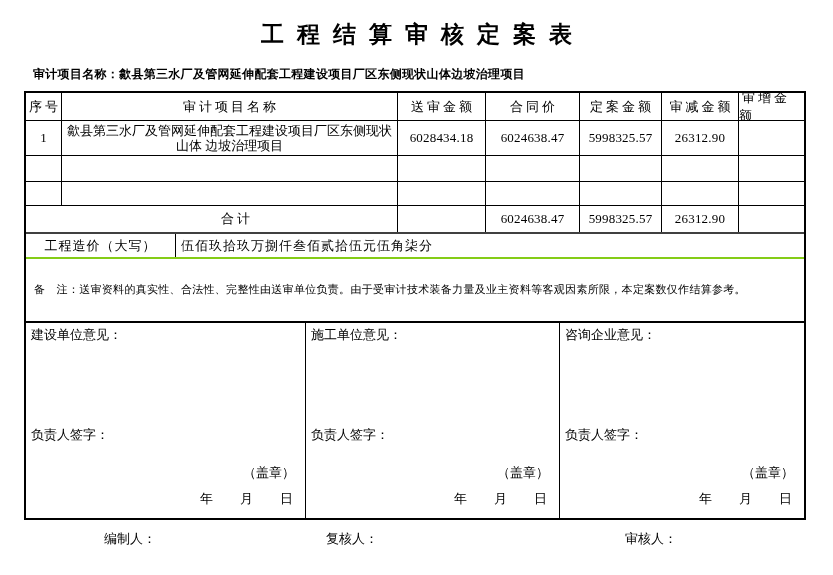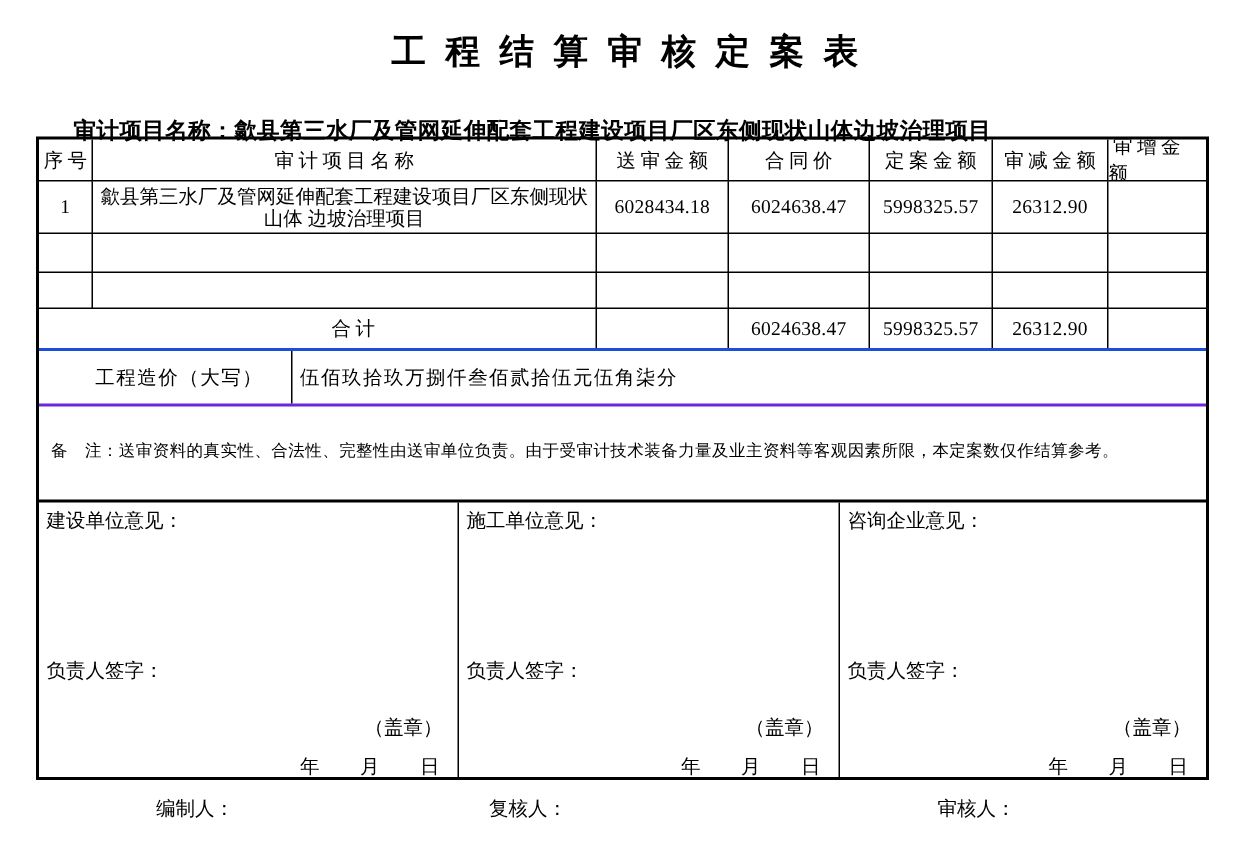--- a/index.html
+++ b/index.html
@@ -21,41 +21,40 @@
     width:100%;
     text-align:center;
     font-size:23px;
     font-weight:bold;
     letter-spacing:13px;
     text-indent:13px;
     white-space:nowrap;
   }
   .doc-subtitle{
     position:absolute;
-    top:66px; left:49px;
-    font-size:15px;
+    top:66px; left:33px;
+    font-size:12px;
     font-weight:bold;
     letter-spacing:0.3px;
     white-space:nowrap;
-    margin-top:12px;
   }
   .table-wrap{
     position:absolute;
     top:91px; left:24px;
     width:782px; height:429px;
     border:2px solid #000;
     box-sizing:border-box;
     display:flex;
     flex-direction:column;
   }
   .sec-grid{
     display:grid;
     grid-template-columns:36px 336px 88px 94px 82px 77px 1fr;
     grid-template-rows:28px 35px 26px 24px 26px;
-    border-bottom:2px solid #1d4ed8;
+    border-bottom:2px solid #404040;
   }
   .c{
     border-right:1px solid #000;
     border-bottom:1px solid #000;
     display:flex;
     align-items:center;
     justify-content:center;
     font-size:13px;
     overflow:hidden;
     box-sizing:border-box;
@@ -66,25 +65,24 @@
   .c.namecell{
     white-space:pre-line;
     text-align:center;
     line-height:15px;
     font-size:13px;
     padding:0 2px;
   }
   .c.num{font-size:13px;letter-spacing:0.2px;}
   .c.total-label{grid-column:1 / 3;letter-spacing:3px;text-indent:3px;padding-left:48px;}
   .sec-words{
-    height:37px;
-    border-bottom:2px solid #6d28d9;
-    display:flex;
-    box-sizing:border-box;
-    padding-left:19px;
+    height:25px;
+    border-bottom:2px solid #84cc16;
+    display:flex;
+    box-sizing:border-box;
   }
   .words-label{
     width:150px;
     border-right:1px solid #000;
     display:flex;align-items:center;justify-content:center;
     font-size:13px;letter-spacing:1px;
     box-sizing:border-box;
   }
   .words-value{
     flex:1;

